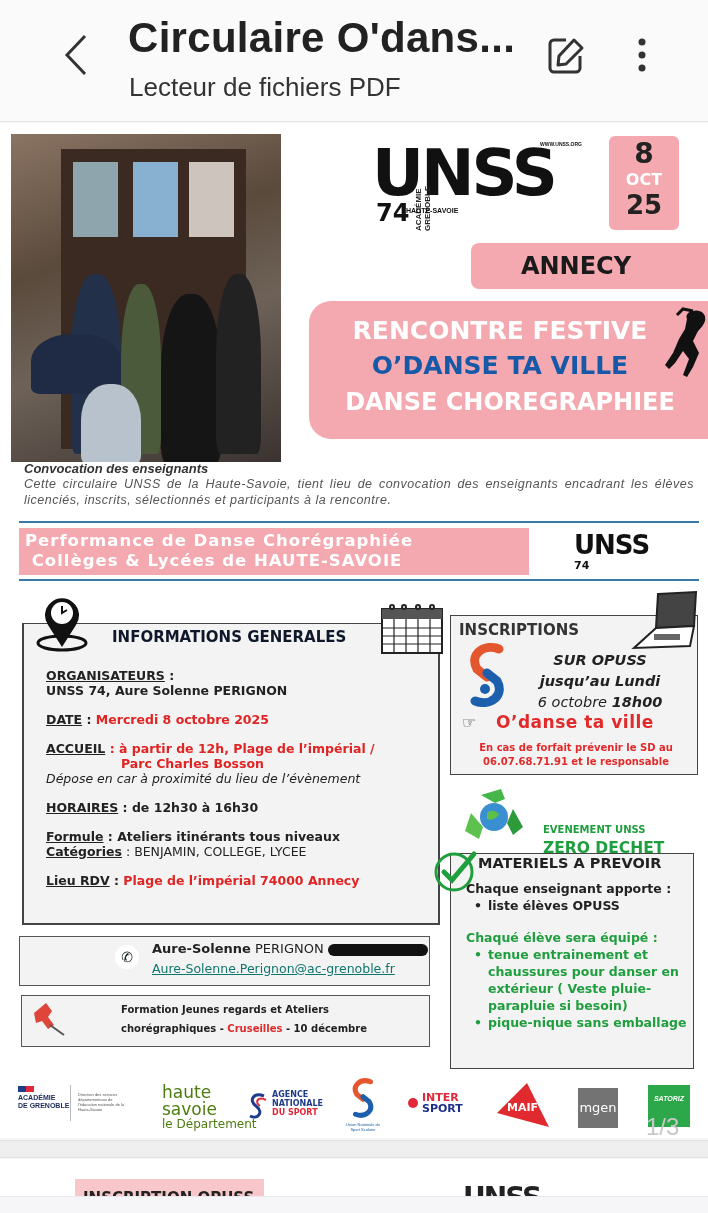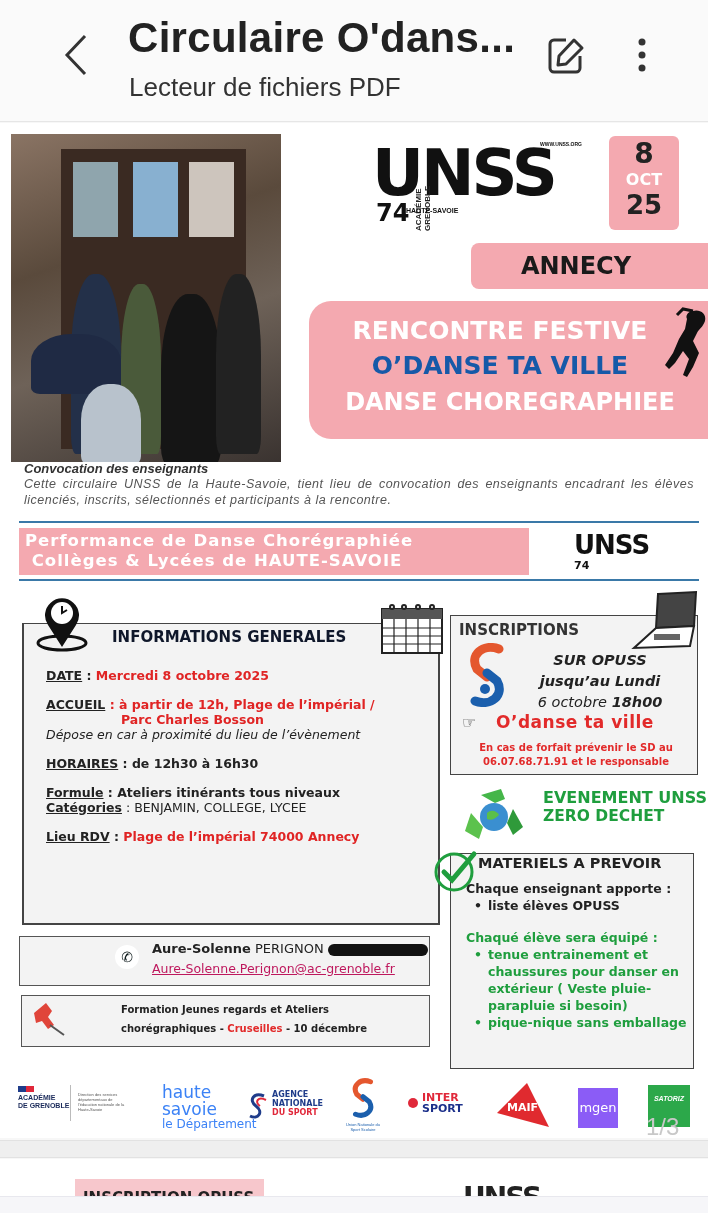--- a/index.html
+++ b/index.html
@@ -68,59 +68,59 @@
   .laptop { position: absolute; left: 630px; top: 467px; width: 70px; height: 60px; }
   .opuss-logo { position: absolute; left: 463px; top: 520px; width: 48px; height: 64px; }
   .insc-text { position: absolute; left: 520px; top: 527px; width: 160px; text-align: center; font-family: "DejaVu Sans", sans-serif; font-size: 14.5px; color: #222; line-height: 21px; font-style: italic; }
   .insc-text .b { font-weight: bold; }
   .hand { position: absolute; left: 462px; top: 590px; font-size: 16px; color: #333; }
   .odanse { position: absolute; left: 496px; top: 589px; font-family: "DejaVu Sans", sans-serif; font-weight: bold; font-size: 17px; color: #e22a2a; letter-spacing: 0.5px; }
   .forfait { position: absolute; left: 458px; top: 618px; width: 236px; text-align: center; font-family: "DejaVu Sans", sans-serif; font-weight: bold; font-size: 10px; color: #e22a2a; line-height: 14px; }
 
   .recycle { position: absolute; left: 461px; top: 662px; width: 66px; height: 60px; }
   .zero { position: absolute; left: 543px; top: 668px; font-family: "DejaVu Sans", sans-serif; font-weight: bold; color: #1f9e3e; }
-  .zero .s { font-size: 16px; line-height: 14px; }
+  .zero .s { font-size: 10px; line-height: 14px; margin-top: 32px; }
   .zero .l { font-size: 15.5px; line-height: 22px; }
 
   .mat-box { position: absolute; left: 450px; top: 730px; width: 244px; height: 216px; background: #f3f3f3; border: 1px solid #444; }
   .check { position: absolute; left: 434px; top: 725px; width: 44px; height: 44px; }
   .mat-title { position: absolute; left: 478px; top: 732px; font-family: "DejaVu Sans", sans-serif; font-weight: bold; font-size: 14.5px; color: #222; }
   .mat-text { position: absolute; left: 466px; top: 757px; width: 228px; font-family: "DejaVu Sans", sans-serif; font-weight: bold; font-size: 12.5px; color: #222; line-height: 17px; }
   .mat-text ul { list-style: none; margin-left: 8px; }
   .mat-text li { position: relative; padding-left: 14px; }
   .mat-text li::before { content: "•"; position: absolute; left: 0; }
   .mat-text .green { color: #1f9e3e; }
   .mat-text .sp { height: 15px; }
 
   .contact-box { position: absolute; left: 19px; top: 813px; width: 411px; height: 50px; background: #f3f3f3; border: 1px solid #555; }
   .contact-pill { position: absolute; left: 17px; top: 817px; width: 127px; height: 34px; background: #0e1a1b; border-radius: 18px; color: #fff; font-family: "DejaVu Sans", sans-serif; font-weight: bold; font-size: 12px; line-height: 34px; padding-left: 18px; box-shadow: 0 2px 0 #888; }
   .phone-ic { position: absolute; left: 115px; top: 822px; width: 24px; height: 24px; background: #fff; border-radius: 50%; color: #0e1a1b; font-size: 14px; text-align: center; line-height: 24px; }
   .contact-name { position: absolute; left: 152px; top: 818px; font-family: "DejaVu Sans", sans-serif; font-size: 13px; color: #222; }
   .contact-name b { font-weight: bold; }
   .redacted { display: inline-block; width: 100px; height: 12px; background: #111; border-radius: 6px; vertical-align: middle; margin-left: 4px; }
-  .contact-mail { position: absolute; left: 152px; top: 838px; font-family: "DejaVu Sans", sans-serif; font-size: 12.5px; color: #be185d; text-decoration: underline; cursor: pointer; }
+  .contact-mail { position: absolute; left: 152px; top: 838px; font-family: "DejaVu Sans", sans-serif; font-size: 12.5px; color: #0f766e; text-decoration: underline; cursor: pointer; }
 
   .form-box { position: absolute; left: 21px; top: 872px; width: 409px; height: 52px; background: #f3f3f3; border: 1px solid #555; }
   .pushpin { position: absolute; left: 30px; top: 878px; width: 36px; height: 36px; }
   .form-text { position: absolute; left: 75px; top: 877px; font-family: "DejaVu Sans", sans-serif; font-size: 10px; font-weight: bold; color: #222; line-height: 19px; margin-left: 46px; }
   .form-text .red { color: #e22a2a; }
 
   .partners { position: absolute; left: 0; top: 955px; width: 708px; height: 60px; }
   .plogo { position: absolute; }
   .acad { left: 18px; top: 8px; font-size: 7px; font-weight: bold; color: #1a2a5a; line-height: 8px; }
   .acad-flag { display: block; width: 16px; height: 6px; background: linear-gradient(90deg,#1f3c8a 50%, #e0283a 50%); margin-bottom: 2px; }
   .acad-sep { left: 70px; top: 7px; width: 1px; height: 36px; background: #bbb; }
   .acad-dir { left: 78px; top: 14px; font-size: 4px; color: #555; line-height: 5px; width: 50px; }
-  .hs { left: 162px; top: 6px; font-family: "DejaVu Sans", sans-serif; color: #3b82f6; line-height: 17px; font-size: 17px; }
+  .hs { left: 162px; top: 6px; font-family: "DejaVu Sans", sans-serif; color: #4d7c0f; line-height: 17px; font-size: 17px; }
   .hs small { display: block; font-size: 12px; line-height: 12px; }
   .ans { left: 246px; top: 12px; width: 80px; height: 30px; }
   .unss-p { left: 343px; top: 0px; width: 40px; height: 56px; }
   .inter { left: 408px; top: 14px; font-family: "DejaVu Sans", sans-serif; font-weight: bold; color: #1b2f8a; font-size: 11px; line-height: 11px; }
   .maif { left: 497px; top: 5px; width: 52px; height: 44px; }
-  .mgen { left: 578px; top: 10px; width: 40px; height: 40px; background: #8b5cf6; color: #fff; font-size: 13px; text-align: center; line-height: 40px; font-family: "DejaVu Sans", sans-serif; }
+  .mgen { left: 578px; top: 10px; width: 40px; height: 40px; background: #737373; color: #fff; font-size: 13px; text-align: center; line-height: 40px; font-family: "DejaVu Sans", sans-serif; }
   .satoriz { left: 648px; top: 7px; width: 42px; height: 42px; background: #2ca84a; color: #fff; font-size: 7px; text-align: center; padding-top: 10px; font-style: italic; font-weight: bold; }
   .pagenum { position: absolute; left: 646px; top: 990px; font-size: 24px; color: #c8c8c8; font-family: "Liberation Sans", sans-serif; }
 
   .insc-opuss { position: absolute; left: 75px; top: 20px; width: 189px; height: 40px; background: #f7c7cc; font-family: "DejaVu Sans", sans-serif; font-weight: bold; font-size: 15px; color: #222; padding: 10px 8px; }
   .unss-p2 { position: absolute; left: 463px; top: 22px; font-family: "DejaVu Sans", sans-serif; font-weight: bold; font-size: 28px; color: #222; letter-spacing: -2px; }
 </style>
 </head>
 <body>
 
 <div class="appbar">
@@ -222,20 +222,24 @@
     </g>
     <g fill="none" stroke="#222" stroke-width="2">
         <circle cx="12" cy="4" r="2"></circle>
         <circle cx="24" cy="4" r="2"></circle>
         <circle cx="38" cy="4" r="2"></circle>
         <circle cx="52" cy="4" r="2"></circle>
       </g>
   </svg>
   <div class="info-title">INFORMATIONS GENERALES</div>
   <div class="info-lines">
+    <div class="blk">
+      <div><span class="lbl">ORGANISATEURS</span><span class="b"> :</span></div>
+      <div class="b">UNSS 74, Aure Solenne PERIGNON</div>
+    </div>
     <div class="blk"><span class="lbl">DATE</span><span class="b"> : </span><span class="red">Mercredi 8 octobre 2025</span></div>
     <div class="blk">
       <div><span class="lbl">ACCUEIL</span><span class="red"> : </span><span class="red">à partir de 12h, Plage de l’impérial /</span></div>
       <div class="red" style="padding-left:75px;">Parc Charles Bosson</div>
       <div class="it">Dépose en car à proximité du lieu de l’évènement</div>
     </div>
     <div class="blk"><span class="lbl">HORAIRES</span><span class="b"> : </span><span class="b">de 12h30 à 16h30</span></div>
     <div class="blk">
       <div><span class="lbl">Formule</span><span class="b"> :  </span><span class="b">Ateliers itinérants tous niveaux</span></div>
       <div><span class="lbl">Catégories</span><span> : </span><span>BENJAMIN, COLLEGE, LYCEE</span></div>

